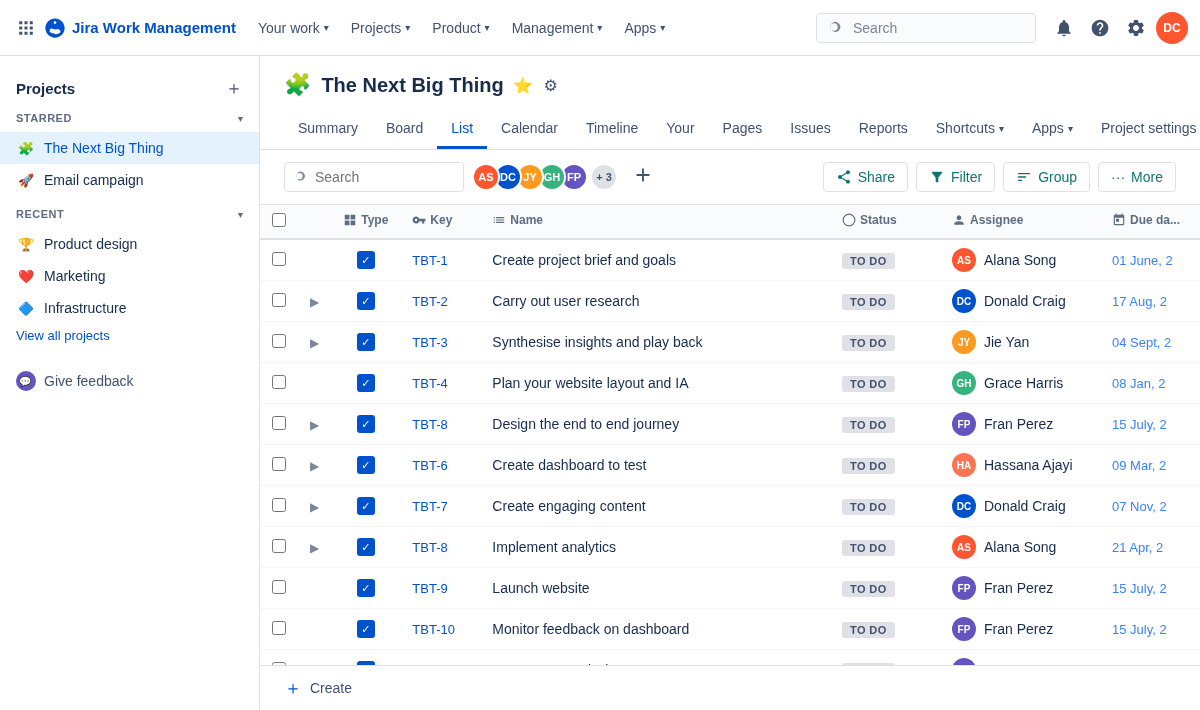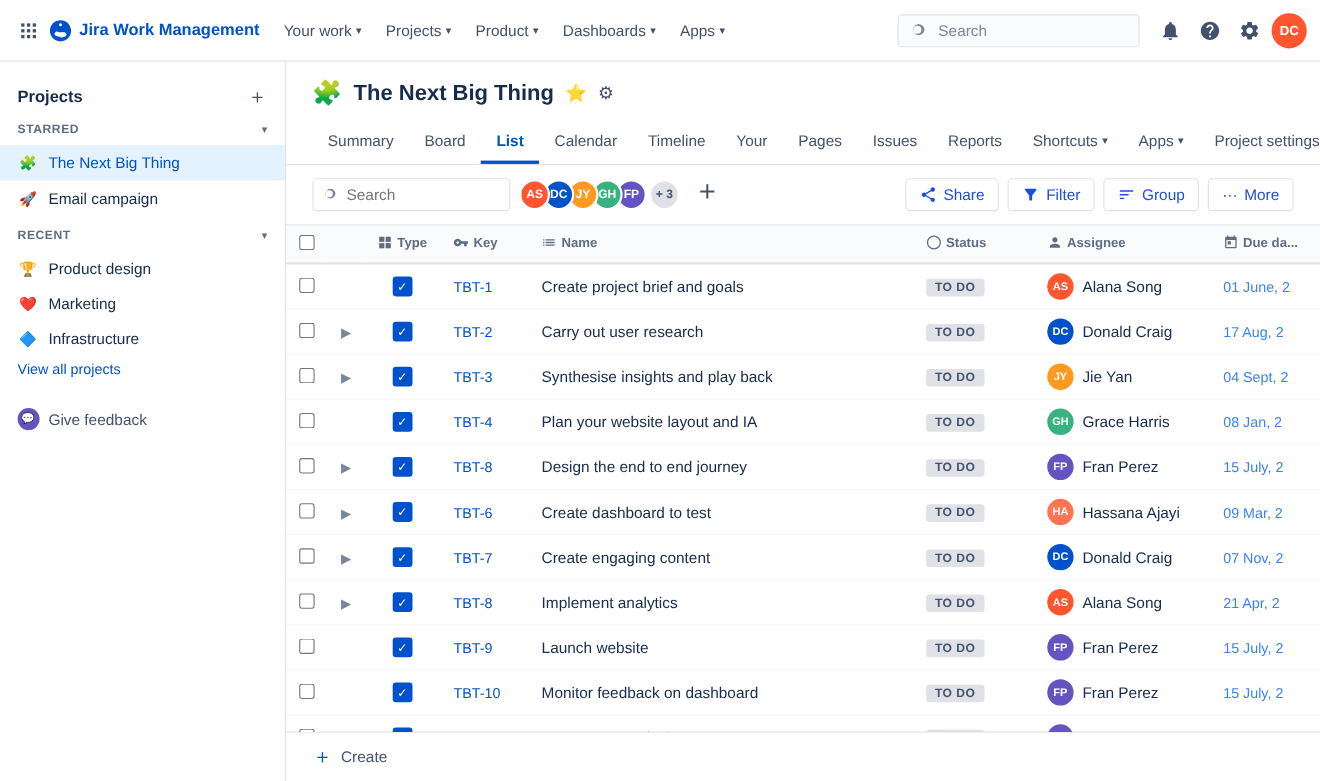--- a/index.html
+++ b/index.html
@@ -42,36 +42,36 @@
     .main { flex: 1; display: flex; flex-direction: column; overflow: hidden; background: #fff; }
 
     
     .project-header { padding: 16px 24px 0; border-bottom: 1px solid #dfe1e6; }
     .project-title-row { display: flex; align-items: center; gap: 10px; margin-bottom: 12px; }
     .project-emoji { font-size: 22px; }
     .project-title { font-size: 20px; font-weight: 700; color: #172b4d; }
     .project-settings-icon { color: #42526e; cursor: pointer; font-size: 16px; }
     .project-tabs { display: flex; gap: 0; }
     .tab { padding: 10px 14px; cursor: pointer; color: #42526e; font-size: 14px; border-bottom: 3px solid transparent; white-space: nowrap; }
-    .tab.active { color: #0052cc; border-bottom: 3px solid #0052cc; font-weight: 700; }
+    .tab.active { color: #0052cc; border-bottom: 3px solid #0052cc; font-weight: 400; }
     .tab-with-arrow { display: flex; align-items: center; gap: 4px; }
     .tab-chevron { font-size: 10px; }
 
     
     .toolbar { display: flex; align-items: center; gap: 8px; padding: 12px 24px; border-bottom: 1px solid #dfe1e6; }
     .toolbar-search { display: flex; align-items: center; gap: 6px; border: 1px solid #dfe1e6; border-radius: 4px; padding: 6px 10px; width: 180px; color: #7a869a; background: #fff; }
     .toolbar-search svg { width: 16px; height: 16px; }
     .toolbar-search input { border: none; outline: none; font-size: 14px; color: #7a869a; background: transparent; width: 100%; }
     .member-avatars { display: flex; align-items: center; }
     .member-avatar { width: 28px; height: 28px; border-radius: 50%; border: 2px solid #fff; margin-left: -6px; display: flex; align-items: center; justify-content: center; font-size: 11px; font-weight: 700; color: #fff; cursor: pointer; }
     .member-avatar:first-child { margin-left: 0; }
     .member-count { display: flex; align-items: center; justify-content: center; width: 28px; height: 28px; border-radius: 50%; border: 2px solid #fff; background: #dfe1e6; color: #42526e; font-size: 11px; font-weight: 600; margin-left: -6px; cursor: pointer; }
     .add-member { margin-left: 6px; color: #42526e; cursor: pointer; background: none; border: none; font-size: 20px; }
     .toolbar-spacer { flex: 1; }
-    .toolbar-btn { display: flex; align-items: center; gap: 6px; padding: 6px 12px; border: 1px solid #dfe1e6; border-radius: 4px; cursor: pointer; color: #1d4ed8; font-size: 14px; background: #fff; }
+    .toolbar-btn { display: flex; align-items: center; gap: 6px; padding: 6px 12px; border: 1px solid #dfe1e6; border-radius: 4px; cursor: pointer; color: #0f766e; font-size: 14px; background: #fff; }
     .toolbar-btn svg { width: 16px; height: 16px; }
 
     
     .table-container { flex: 1; overflow-y: auto; }
     table { width: 100%; border-collapse: collapse; }
     thead tr { border-bottom: 2px solid #dfe1e6; }
     thead th { padding: 8px 12px; text-align: left; font-size: 12px; color: #5e6c84; font-weight: 600; background: #fafbfc; position: sticky; top: 0; z-index: 1; white-space: nowrap; }
     tbody tr { border-bottom: 1px solid #f4f5f7; }
     td { padding: 8px 12px; font-size: 14px; color: #172b4d; vertical-align: middle; }
     .checkbox-cell { width: 36px; text-align: center; }
@@ -131,21 +131,21 @@
       </div>
       <div class="top-nav-item">
         <span>Projects</span>
         <span class="chevron">▾</span>
       </div>
       <div class="top-nav-item">
         <span>Product</span>
         <span class="chevron">▾</span>
       </div>
       <div class="top-nav-item">
-        <span>Dashboards</span>
+        <span>Management</span>
         <span class="chevron">▾</span>
       </div>
       <div class="top-nav-item">
         <span>Apps</span>
         <span class="chevron">▾</span>
       </div>
     </div>
 
   <div class="top-nav-search">
     <svg viewBox="0 0 24 24" fill="currentColor">

